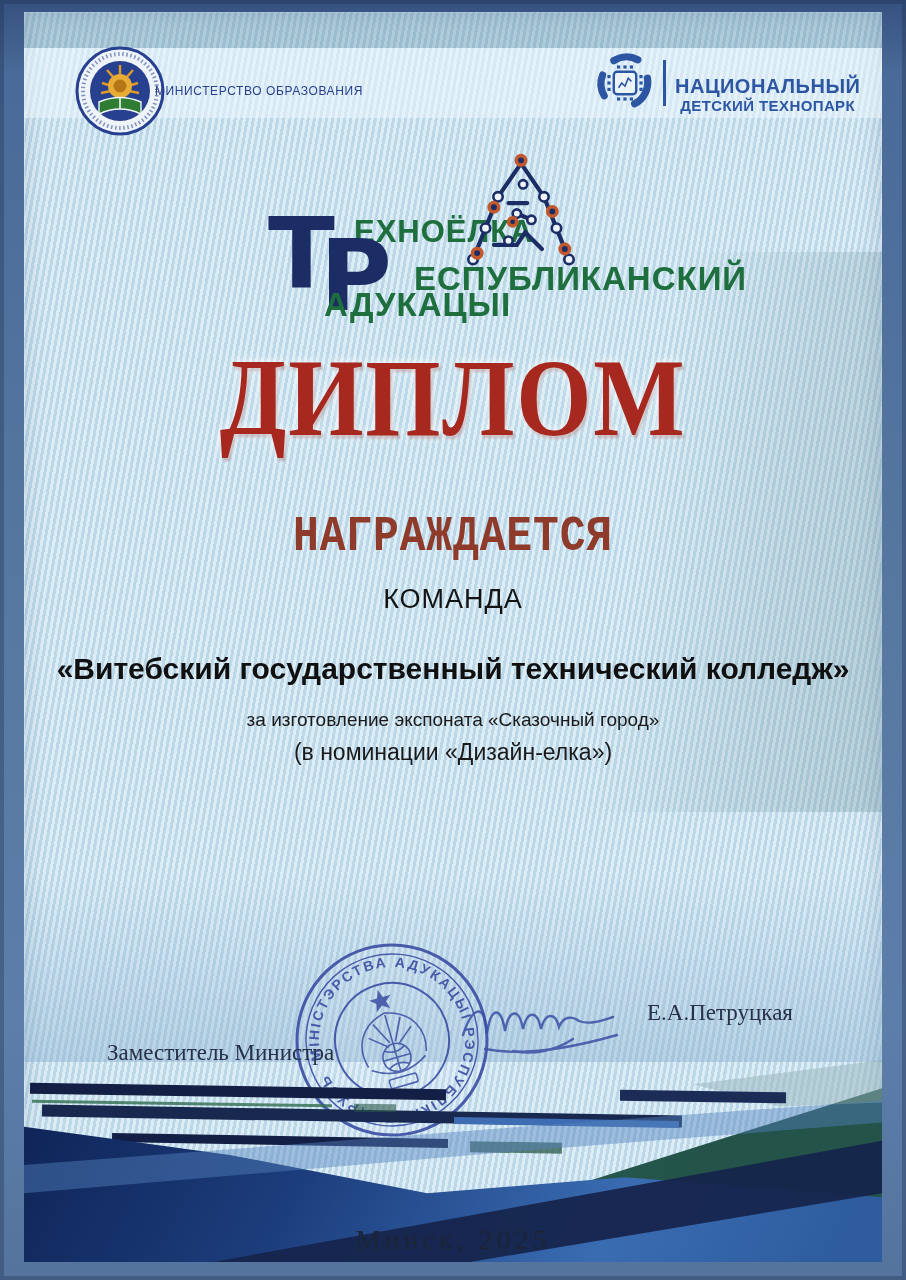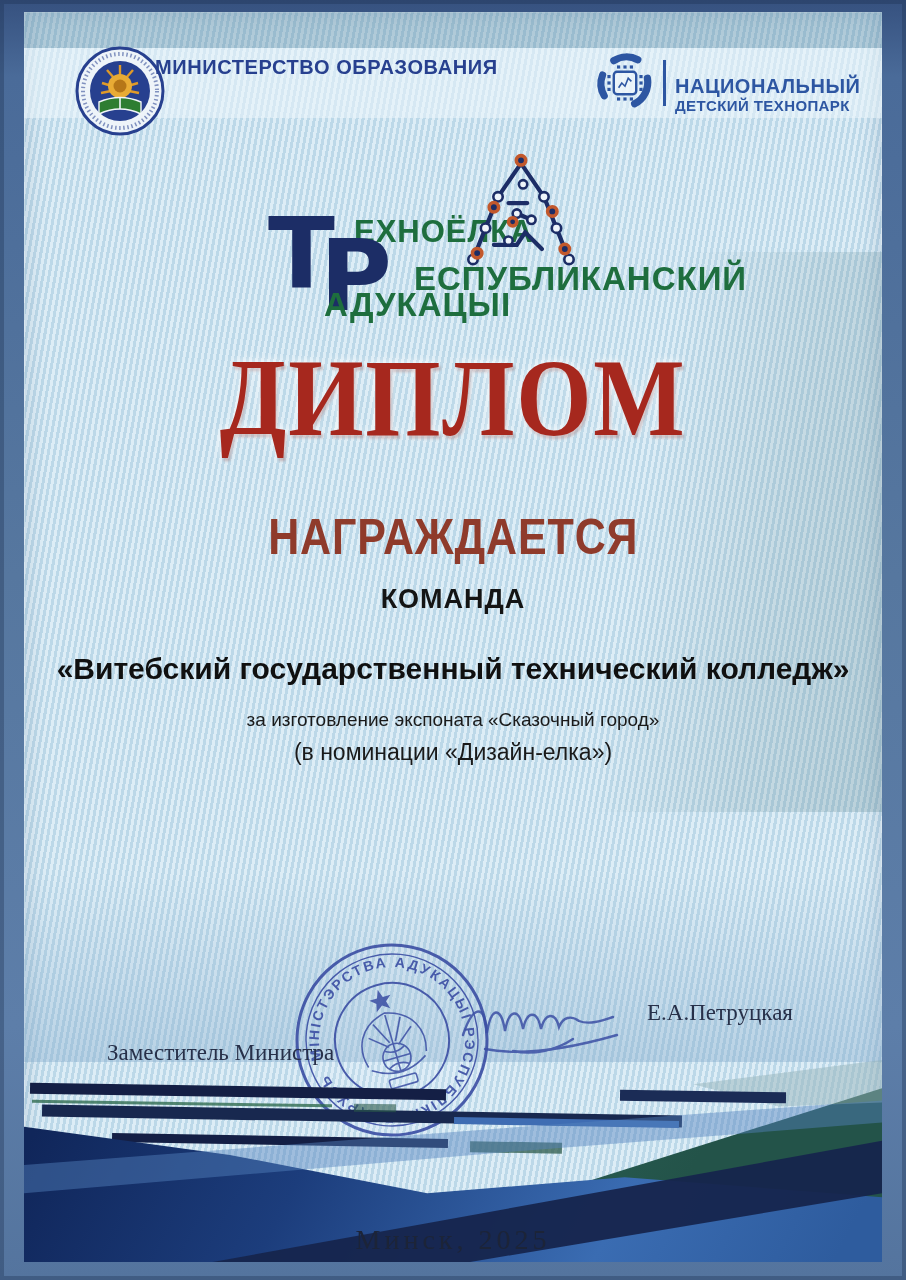--- a/index.html
+++ b/index.html
@@ -18,37 +18,37 @@
   .abs{position:absolute;}
   .center{left:0;right:0;text-align:center;}
   
   .band-top{left:0;right:0;top:0;height:36px;background:rgba(85,130,155,.32);}
   .band-logos{left:0;right:0;top:36px;height:70px;background:rgba(235,246,251,.55);}
   .tint-right{top:240px;right:0;width:46%;height:560px;pointer-events:none;
     background:linear-gradient(100deg,rgba(0,0,0,0) 40%,rgba(95,135,145,.18) 70%,rgba(90,130,140,.28));}
   .tint-bottom{left:0;right:0;top:860px;height:190px;pointer-events:none;
     background:linear-gradient(180deg,rgba(130,170,200,0),rgba(125,165,200,.38));}
   
-  .ministry-text{left:131px;top:46px;color:#27408f;font-weight:bold;font-size:20px;line-height:19px;letter-spacing:.6px;}
+  .ministry-text{left:131px;top:70px;color:#27408f;font-weight:normal;font-size:12px;line-height:19px;letter-spacing:.6px;}
   .ministry-text .l2{letter-spacing:2.4px;}
   .tp-divider{left:639px;top:48px;width:3px;height:46px;background:#2d56a2;}
   .tp-text{left:651px;top:63px;color:#2d56a2;font-weight:bold;}
   .tp-text .l1{font-size:20px;line-height:22px;letter-spacing:.5px;}
-  .tp-text .l2{font-size:15px;line-height:17px;letter-spacing:.4px;}
+  .tp-text .l2{font-size:15px;line-height:17px;letter-spacing:.4px;text-align:center;}
   
   .big-letter{font-family:"DejaVu Sans",sans-serif;font-weight:bold;color:#1c2d66;font-size:98px;line-height:72px;}
   .green-word{color:#1e6e3e;font-weight:bold;letter-spacing:1px;}
   
   .title{top:338px;color:#a6281e;font-family:"Liberation Serif",serif;font-weight:bold;font-size:110px;line-height:96px;letter-spacing:2px;
     text-shadow:0 0 9px rgba(255,255,255,.95),2px 3px 3px rgba(110,30,25,.35);}
   .title span{display:inline-block;transform:scaleX(.88);}
   .degree{top:424px;color:#ac2f27;font-family:"Liberation Serif",serif;font-size:64px;line-height:64px;}
-  .awarded{top:500px;color:#8f3b2b;font-family:Liberation Sans, sans-serif;font-weight:bold;font-size:50px;line-height:50px;letter-spacing:1px;}
+  .awarded{top:500px;color:#8f3b2b;font-family:Liberation Mono, monospace;font-weight:bold;font-size:50px;line-height:50px;letter-spacing:1px;}
   .awarded span{display:inline-block;transform:scaleX(.86);}
-  .team{top:572px;color:#141414;font-weight:bold;font-size:27px;letter-spacing:1px;}
+  .team{top:572px;color:#141414;font-weight:normal;font-size:27px;letter-spacing:1px;}
   .org-type{top:607px;color:#1a1a1a;font-size:23px;}
   .org-name{top:640px;color:#101010;font-weight:bold;font-size:30px;}
   .reason1{top:697px;color:#1a1a1a;font-size:19px;}
   .reason2{top:727px;color:#1a1a1a;font-size:23px;}
   
   .sig-position{left:83px;top:1028px;color:#273049;font-family:"Liberation Serif",serif;font-size:23px;}
   .sig-name{left:623px;top:988px;color:#273049;font-family:"Liberation Serif",serif;font-size:23px;}
   .seal-wrap{left:268px;top:928px;width:200px;height:200px;transform:rotate(-16deg);opacity:.92;}
   .signature-svg{left:431px;top:975px;width:185px;height:85px;opacity:.85;}
   

